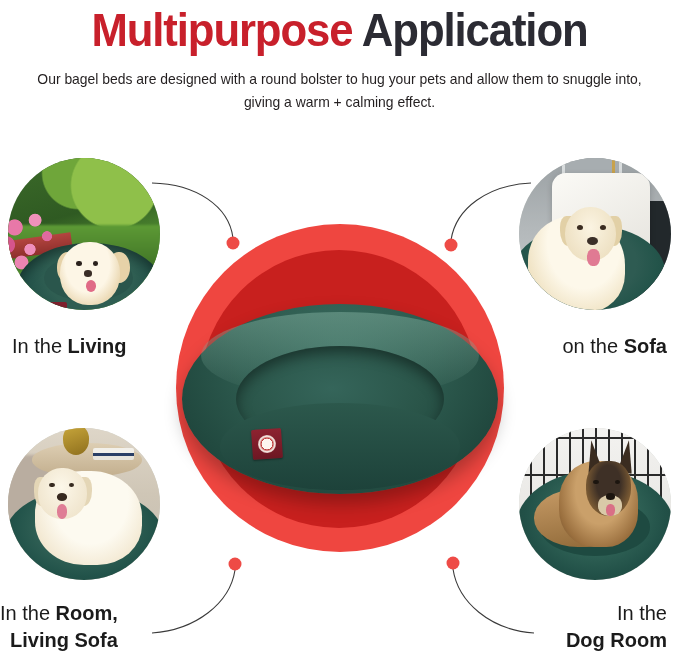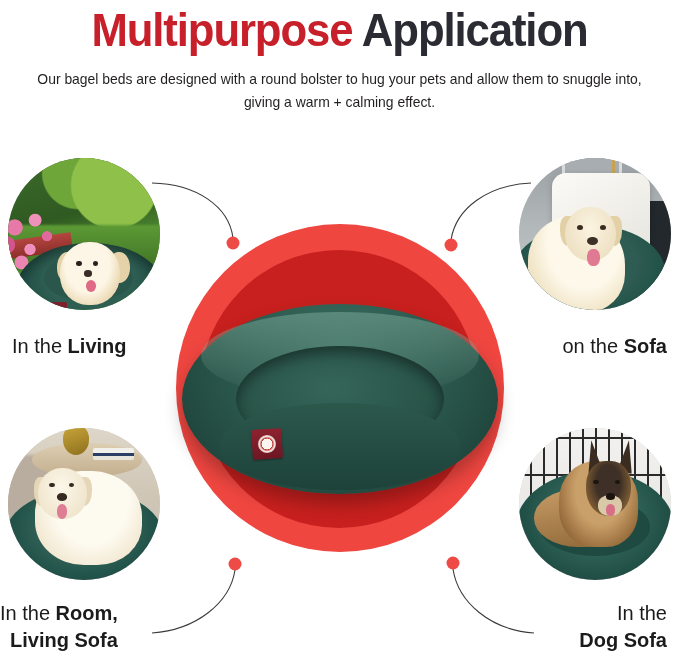--- a/index.html
+++ b/index.html
@@ -382,16 +382,16 @@
   <div class="label lbl-room">
     <div>
       <span>In the</span>
       <b>Room,</b>
     </div>
     <div><b>Living Sofa</b></div>
   </div>
 
   <div class="label lbl-crate">
     <div><span>In the</span></div>
-    <div><b>Dog Sofa</b></div>
+    <div><b>Dog Room</b></div>
   </div>
 
 </div>
 
 </body></html>

